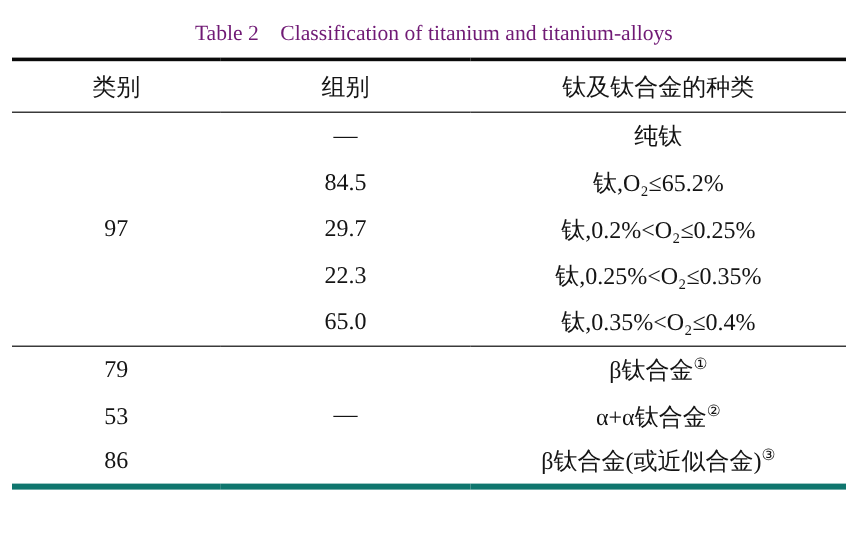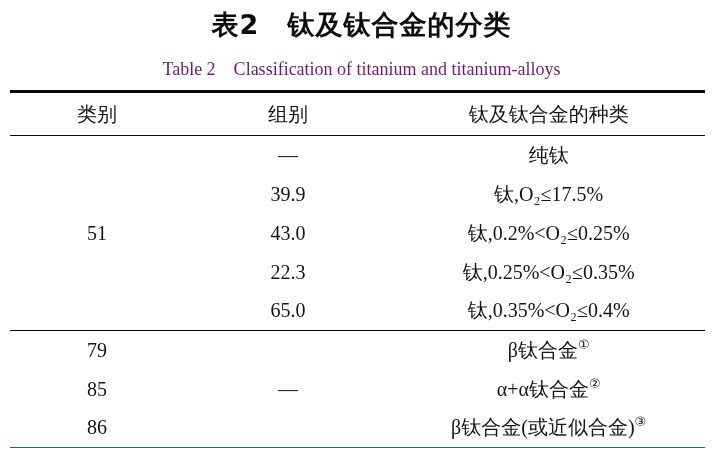--- a/index.html
+++ b/index.html
@@ -34,21 +34,21 @@
     line-height: 26px;
     color: #701a75;
   }
   table.tbl {
     margin-top: 8px;
     margin-left: 10px;
     width: 695px;
     border-collapse: collapse;
     table-layout: fixed;
     border-top: 3px solid #0a0a0a;
-    border-bottom: 1px solid #0f766e;
+    border-bottom: 5px solid #0f766e;
     font-family: "Liberation Serif", "DejaVu Serif", "DejaVu Sans", serif;
     font-size: 20px;
     color: #141414;
   }
   col.c1 { width: 25%; }
   col.c2 { width: 30%; }
   col.c3 { width: 45%; }
   .tbl th, .tbl td {
     text-align: center;
     vertical-align: middle;
@@ -64,70 +64,69 @@
     font-size: 13px;
     line-height: 0;
     vertical-align: super;
   }
 </style>
 </head>
 <body>
 
 <div class="page">
 
-  <div class="title-cn">表2　钛及钛合金的分类</div>
 
   <div class="title-en">Table 2 Classification of titanium and titanium-alloys</div>
 
   <table class="tbl">
     <colgroup>
       <col class="c1">
         <col class="c2">
         <col class="c3">
     </colgroup>
     <thead>
       <tr>
         <th>类别</th>
         <th>组别</th>
         <th>钛及钛合金的种类</th>
       </tr>
     </thead>
 
     <tbody class="sec1">
       <tr>
-        <td rowspan="5">51</td>
+        <td rowspan="5">97</td>
         <td>—</td>
         <td><span>纯钛</span></td>
       </tr>
       <tr>
-        <td>39.9</td>
-        <td><span>钛,O₂≤17.5%</span></td>
+        <td>84.5</td>
+        <td><span>钛,O₂≤65.2%</span></td>
       </tr>
       <tr>
-        <td>43.0</td>
+        <td>29.7</td>
         <td><span>钛,0.2%&lt;O₂≤0.25%</span></td>
       </tr>
       <tr>
         <td>22.3</td>
         <td><span>钛,0.25%&lt;O₂≤0.35%</span></td>
       </tr>
       <tr>
         <td>65.0</td>
         <td><span>钛,0.35%&lt;O₂≤0.4%</span></td>
       </tr>
     </tbody>
 
     <tbody class="sec2">
       <tr>
         <td>79</td>
         <td rowspan="3">—</td>
         <td><span>β钛合金</span><sup>①</sup></td>
       </tr>
       <tr>
-        <td>85</td>
+        <td>53</td>
         <td><span>α+α钛合金</span><sup>②</sup></td>
       </tr>
       <tr>
         <td>86</td>
         <td><span>β钛合金(或近似合金)</span><sup>③</sup></td>
       </tr>
     </tbody>
   </table>
 
 </div>

